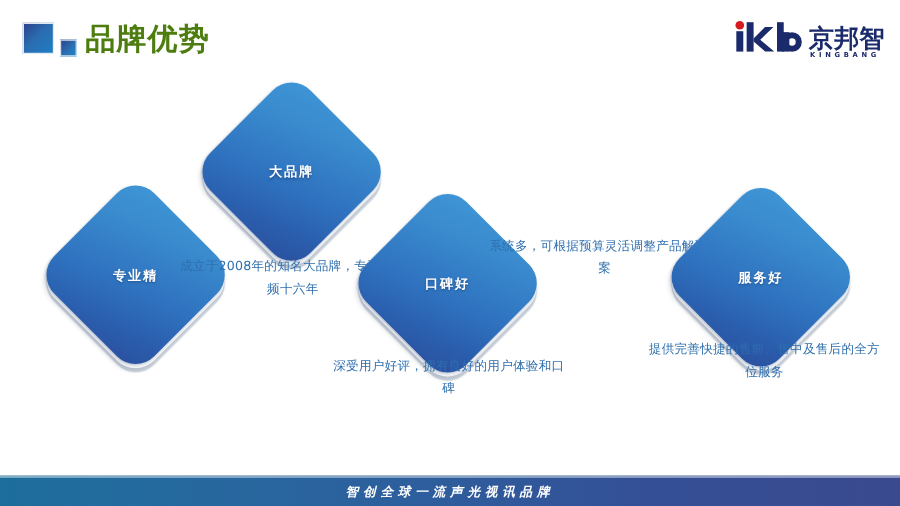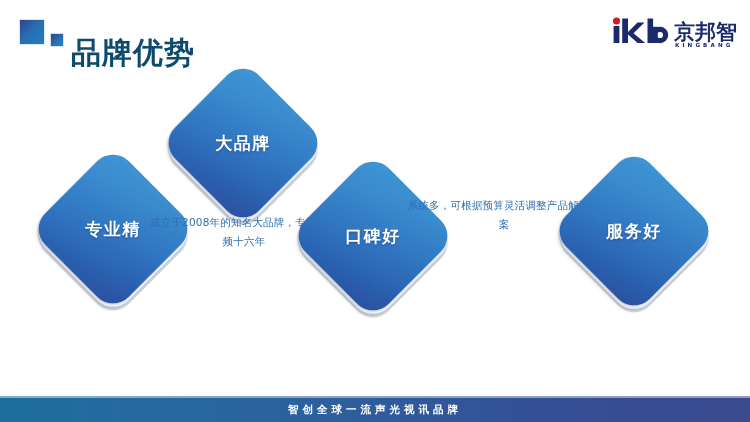--- a/index.html
+++ b/index.html
@@ -17,24 +17,23 @@
     background:linear-gradient(135deg,#2b3f87 0%,#2b6cb0 45%,#1e7fc4 100%);
     box-shadow:0 0 0 1px rgba(255,255,255,.85) inset;
   }
   .sq-small{
     position:absolute; left:50px; top:33px; width:14px; height:14px;
     background:linear-gradient(135deg,#2d3f87 0%,#2a72b5 60%,#1d86c9 100%);
     box-shadow:0 0 0 1px rgba(255,255,255,.8) inset;
   }
   .page-title{
     position:absolute; left:71px; top:16px;
-    font-size:30px; font-weight:bold; letter-spacing:1px;
-    color:#0c4a6e;
+    font-size:25px; font-weight:bold; letter-spacing:1px;
+    color:#4d7c0f;
     font-family:"DejaVu Sans","Liberation Sans",sans-serif;
-    margin-top:17px;
   }
 
   
   .logo{ position:absolute; right:10px; top:14px; width:132px; height:36px; }
   .logo svg{ display:block; }
 
   
   .stage{ position:absolute; left:0; top:0; width:750px; height:422px; }
 
   .item{ position:absolute; }
@@ -58,21 +57,21 @@
   }
   .dia-face{
     position:absolute; left:0; top:0; width:118px; height:118px;
     border-radius:22px; transform:rotate(45deg);
     background:linear-gradient(160deg,#3f96d6 0%,#3a8ccf 22%,#2f72bf 58%,#2a5fae 80%,#2a4f9e 100%);
     box-shadow:0 1px 2px rgba(20,40,80,.30);
   }
   .dia-label{
     position:absolute; left:0; top:0; width:118px; height:118px;
     display:flex; align-items:center; justify-content:center;
-    color:#ffffff; font-size:17px; font-weight:bold; letter-spacing:1.5px;
+    color:#ffffff; font-size:11px; font-weight:bold; letter-spacing:1.5px;
     text-shadow:0 1px 2px rgba(15,40,80,.45);
     font-family:"DejaVu Sans","Liberation Sans",sans-serif;
   }
 
   .caption{
     position:absolute; text-align:center;
     color:#2f6fae; font-size:10.5px; line-height:19px;
     font-family:"DejaVu Sans","Liberation Sans",sans-serif;
     letter-spacing:.2px;
   }
@@ -101,20 +100,21 @@
   .footer-top-line{
     position:absolute; left:0; bottom:24px; width:750px; height:2px;
     background:linear-gradient(90deg,#1b6b98 0%,#3a4a8c 100%);
     opacity:.55;
   }
   .footer-text{
     position:absolute; left:0; top:0; width:750px; height:24px;
     display:flex; align-items:center; justify-content:center;
     color:#ffffff; font-size:10.5px; font-weight:bold; letter-spacing:4px;
     font-family:"DejaVu Sans","Liberation Sans",sans-serif;
+    font-style:italic;
   }
 </style>
 </head>
 <body>
 
 <div class="header">
   <div class="sq-big"></div>
   <div class="sq-small"></div>
   <div class="page-title">品牌优势</div>
 
@@ -162,30 +162,32 @@
   <div class="caption" id="cap-2">成立于2008年的知名大品牌，专注音视频十六年</div>
 
   <div class="item" id="item-3">
     <div class="dia-wrap">
       <div class="dia-base2"></div>
       <div class="dia-base1"></div>
       <div class="dia-face"></div>
       <div class="dia-label">口碑好</div>
     </div>
   </div>
+  <div class="caption" id="cap-3">深受用户好评，拥有良好的用户体验和口碑</div>
 
   <div class="caption" id="cap-4">系统多，可根据预算灵活调整产品解决方案</div>
 
   <div class="item" id="item-5">
     <div class="dia-wrap">
       <div class="dia-base2"></div>
       <div class="dia-base1"></div>
       <div class="dia-face"></div>
       <div class="dia-label">服务好</div>
     </div>
   </div>
+  <div class="caption" id="cap-5">提供完善快捷的售前、售中及售后的全方位服务</div>
 
 </div>
 
 <div class="footer-top-line"></div>
 <div class="footer">
   <div class="footer-text">智创全球一流声光视讯品牌</div>
 </div>
 
 </body></html>

